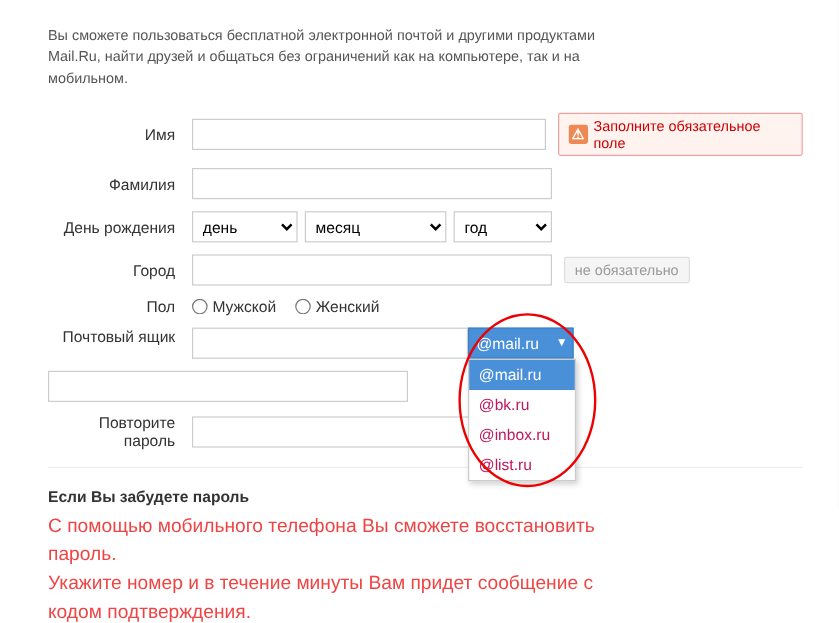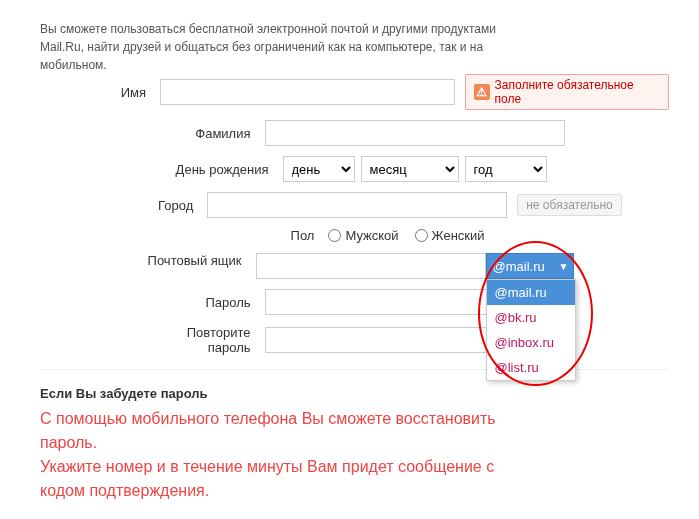--- a/index.html
+++ b/index.html
@@ -21,27 +21,27 @@
       font-size: 20px;
       font-weight: bold;
       color: #333;
       margin-bottom: 8px;
     }
     .page-subtitle {
       font-size: 12px;
       color: #555;
       max-width: 480px;
       line-height: 1.5;
+      margin-bottom: 20px;
     }
     .form-row {
       display: flex;
       align-items: center;
       margin-bottom: 10px;
       position: relative;
-      justify-content: center;
     }
     .form-label {
       width: 120px;
       text-align: right;
       padding-right: 14px;
       font-size: 13px;
       color: #333;
       flex-shrink: 0;
     }
     .text-input {
@@ -88,22 +88,22 @@
     }
     
     .birthday-row select {
       border: 1px solid #ccc;
       height: 26px;
       padding: 2px 4px;
       font-size: 13px;
       background: #fff;
       cursor: pointer;
     }
-    .birthday-row .day-select { width: 72px; }
-    .birthday-row .month-select { width: 98px; margin: 0 6px; }
+    .birthday-row .day-select { width: 88px; }
+    .birthday-row .month-select { width: 118px; margin: 0 6px; }
     .birthday-row .year-select { width: 82px; }
     
     .gender-option {
       display: flex;
       align-items: center;
       margin-right: 16px;
       cursor: pointer;
     }
     .gender-option input[type=radio] {
       margin-right: 4px;
@@ -288,21 +288,20 @@
             <div class="domain-dropdown-item">@inbox.ru</div>
             <div class="domain-dropdown-item">@list.ru</div>
           </div>
 
           <div class="oval-highlight" style="top:-12px;left:-8px;width:115px;height:145px;"></div>
         </div>
       </div>
     </div>
 
     <div class="form-row">
-      <label class="form-label">Пароль</label>
       <input type="password" class="text-input" value="" style="">
     </div>
 
     <div class="form-row">
       <label class="form-label">Повторите пароль</label>
       <input type="password" class="text-input" value="" style="">
     </div>
 
     <hr class="divider">
 

